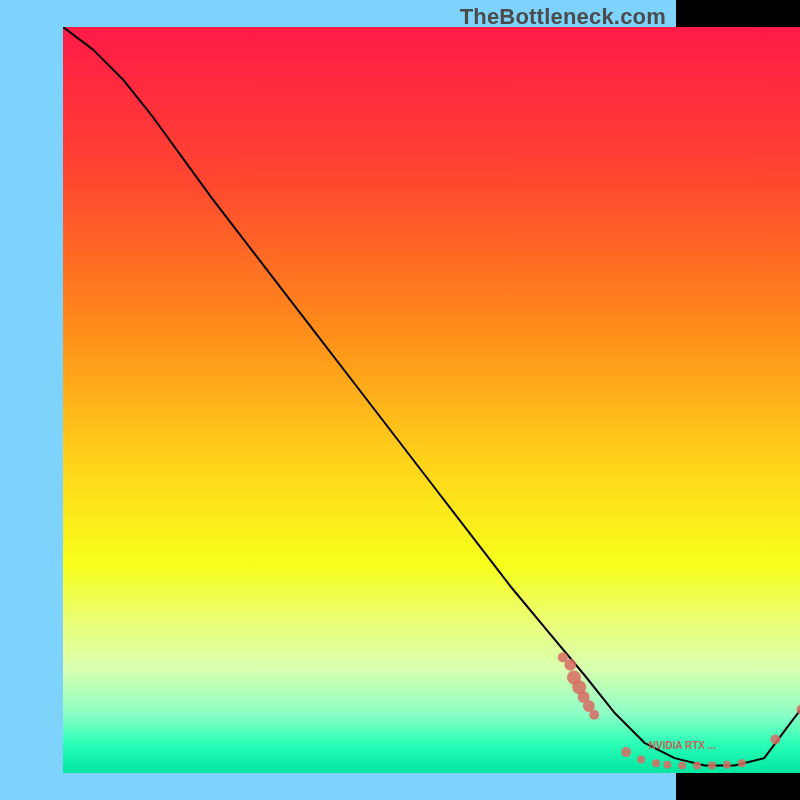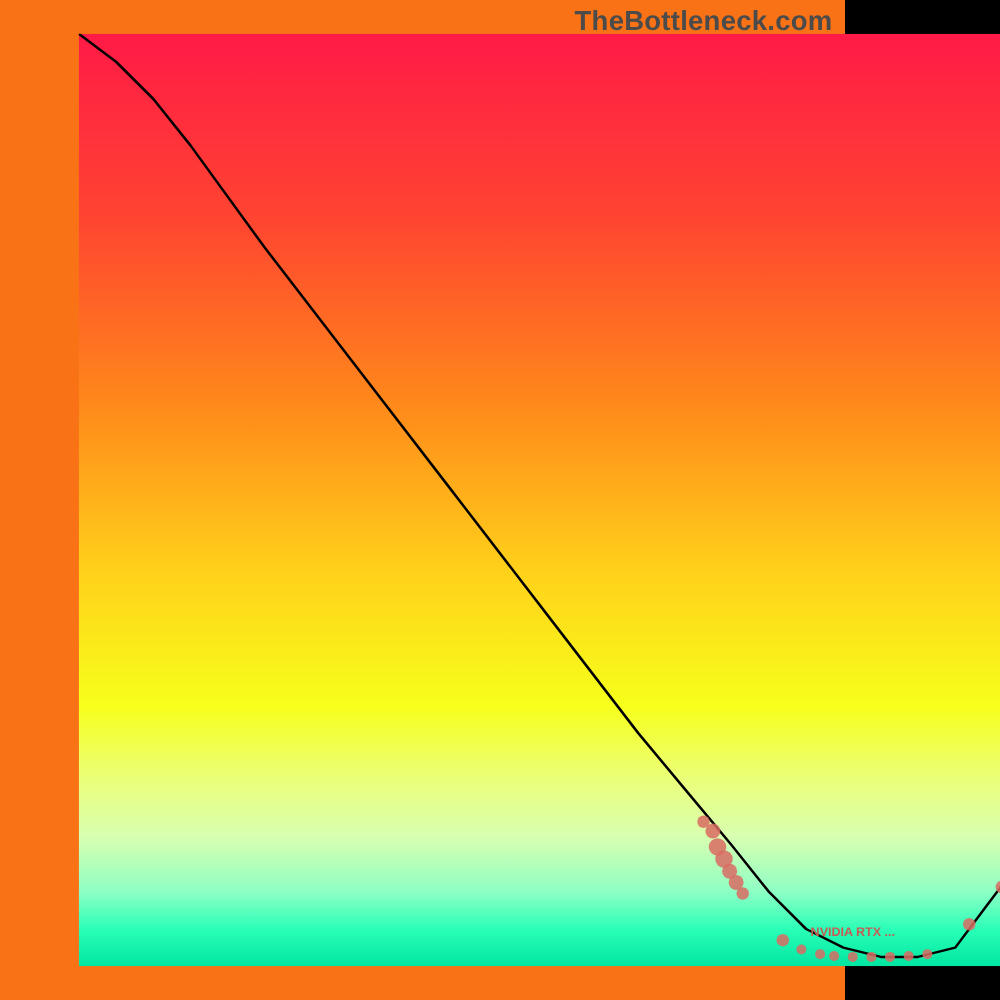--- a/index.html
+++ b/index.html
@@ -8,21 +8,21 @@
     width: 800px;
     height: 800px;
     background: #000;
     overflow: hidden;
     font-family: Arial, Helvetica, sans-serif;
   }
   .outer {
     position: relative;
     width: 676px;
     height: 800px;
-    background: #f97316;
+    background: #7dd3fc;
     text-align: center;
   }
   .watermark {
     position: absolute;
     top: 4px;
     right: 10px;
     color: #4b4b4b;
     font-size: 22px;
     font-weight: 600;
     letter-spacing: 0.2px;

